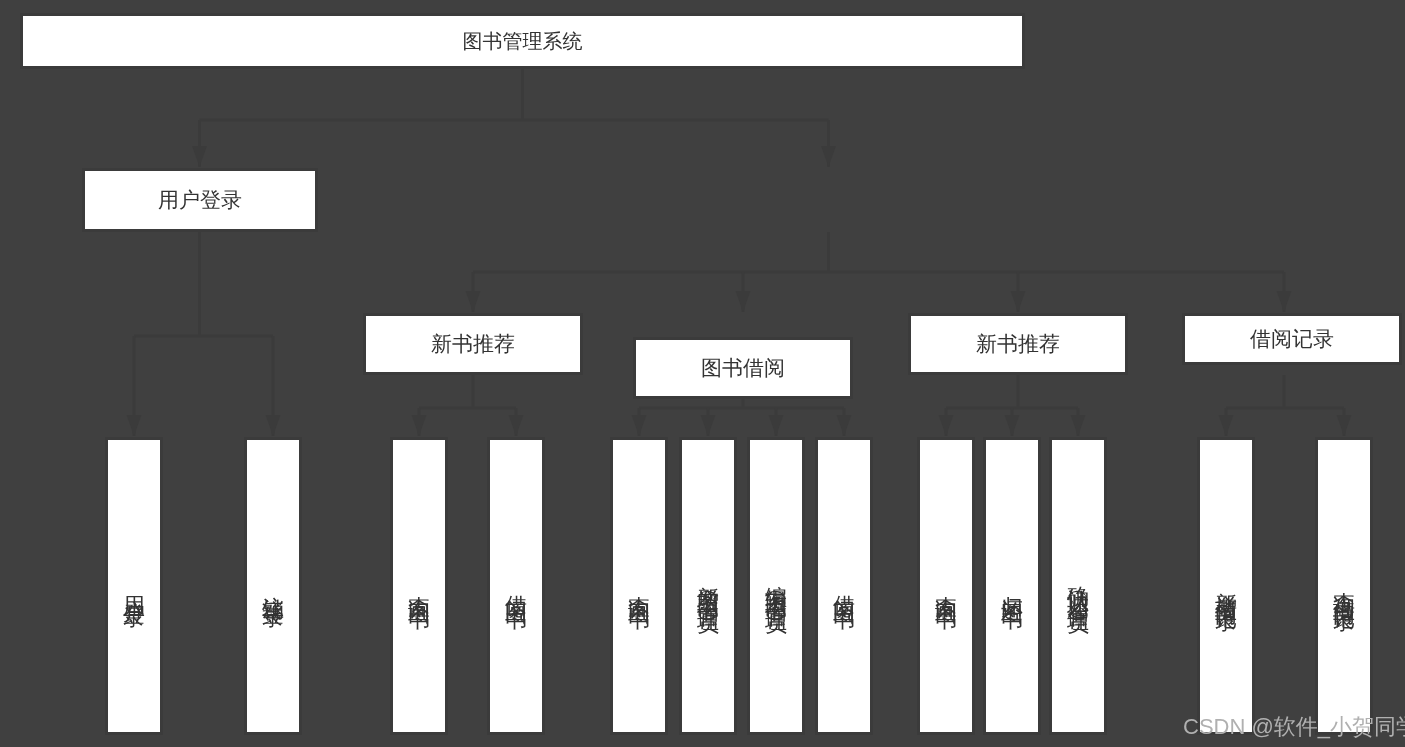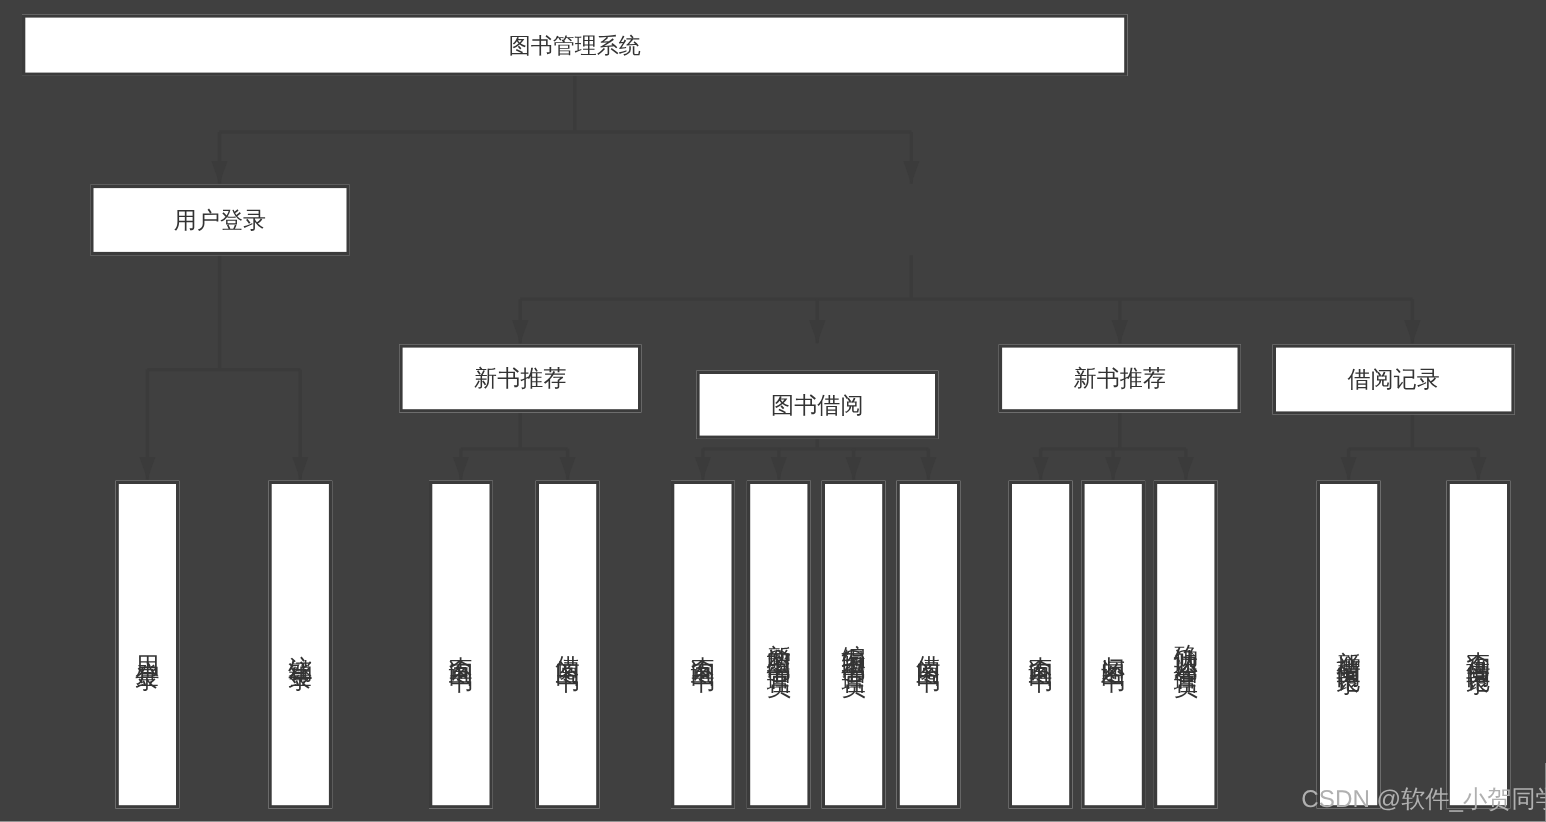--- a/index.html
+++ b/index.html
@@ -99,21 +99,21 @@
     </g>
   </svg>
 
   <div class="box hbox-root" style="left:20px; top:13px; width:1005px; height:56px;">图书管理系统</div>
 
   <div class="box hbox" style="left:82px; top:168px; width:236px; height:64px;">用户登录</div>
 
   <div class="box hbox" style="left:363px; top:313px; width:220px; height:62px;">新书推荐</div>
   <div class="box hbox" style="left:633px; top:313px; width:220px; height:62px;margin-top:24px;">图书借阅</div>
   <div class="box hbox" style="left:908px; top:313px; width:220px; height:62px;">新书推荐</div>
-  <div class="box hbox" style="left:1157px; top:313px; width:220px; height:64px;">借阅记录</div>
+  <div class="box hbox" style="left:1182px; top:313px; width:220px; height:52px;">借阅记录</div>
 
   <div class="box vbox" style="left:105px; top:437px; width:58px; height:298px;">用户登录</div>
   <div class="box vbox" style="left:244px; top:437px; width:58px; height:298px;">注销登录</div>
 
   <div class="box vbox" style="left:390px; top:437px; width:58px; height:298px;">查询图书</div>
   <div class="box vbox" style="left:487px; top:437px; width:58px; height:298px;">借阅图书</div>
 
   <div class="box vbox" style="left:610px; top:437px; width:58px; height:298px;">查询图书</div>
   <div class="box vbox" style="left:679px; top:437px; width:58px; height:298px;">新增图书（管理员）</div>
   <div class="box vbox" style="left:747px; top:437px; width:58px; height:298px;">编辑图书（管理员）</div>

